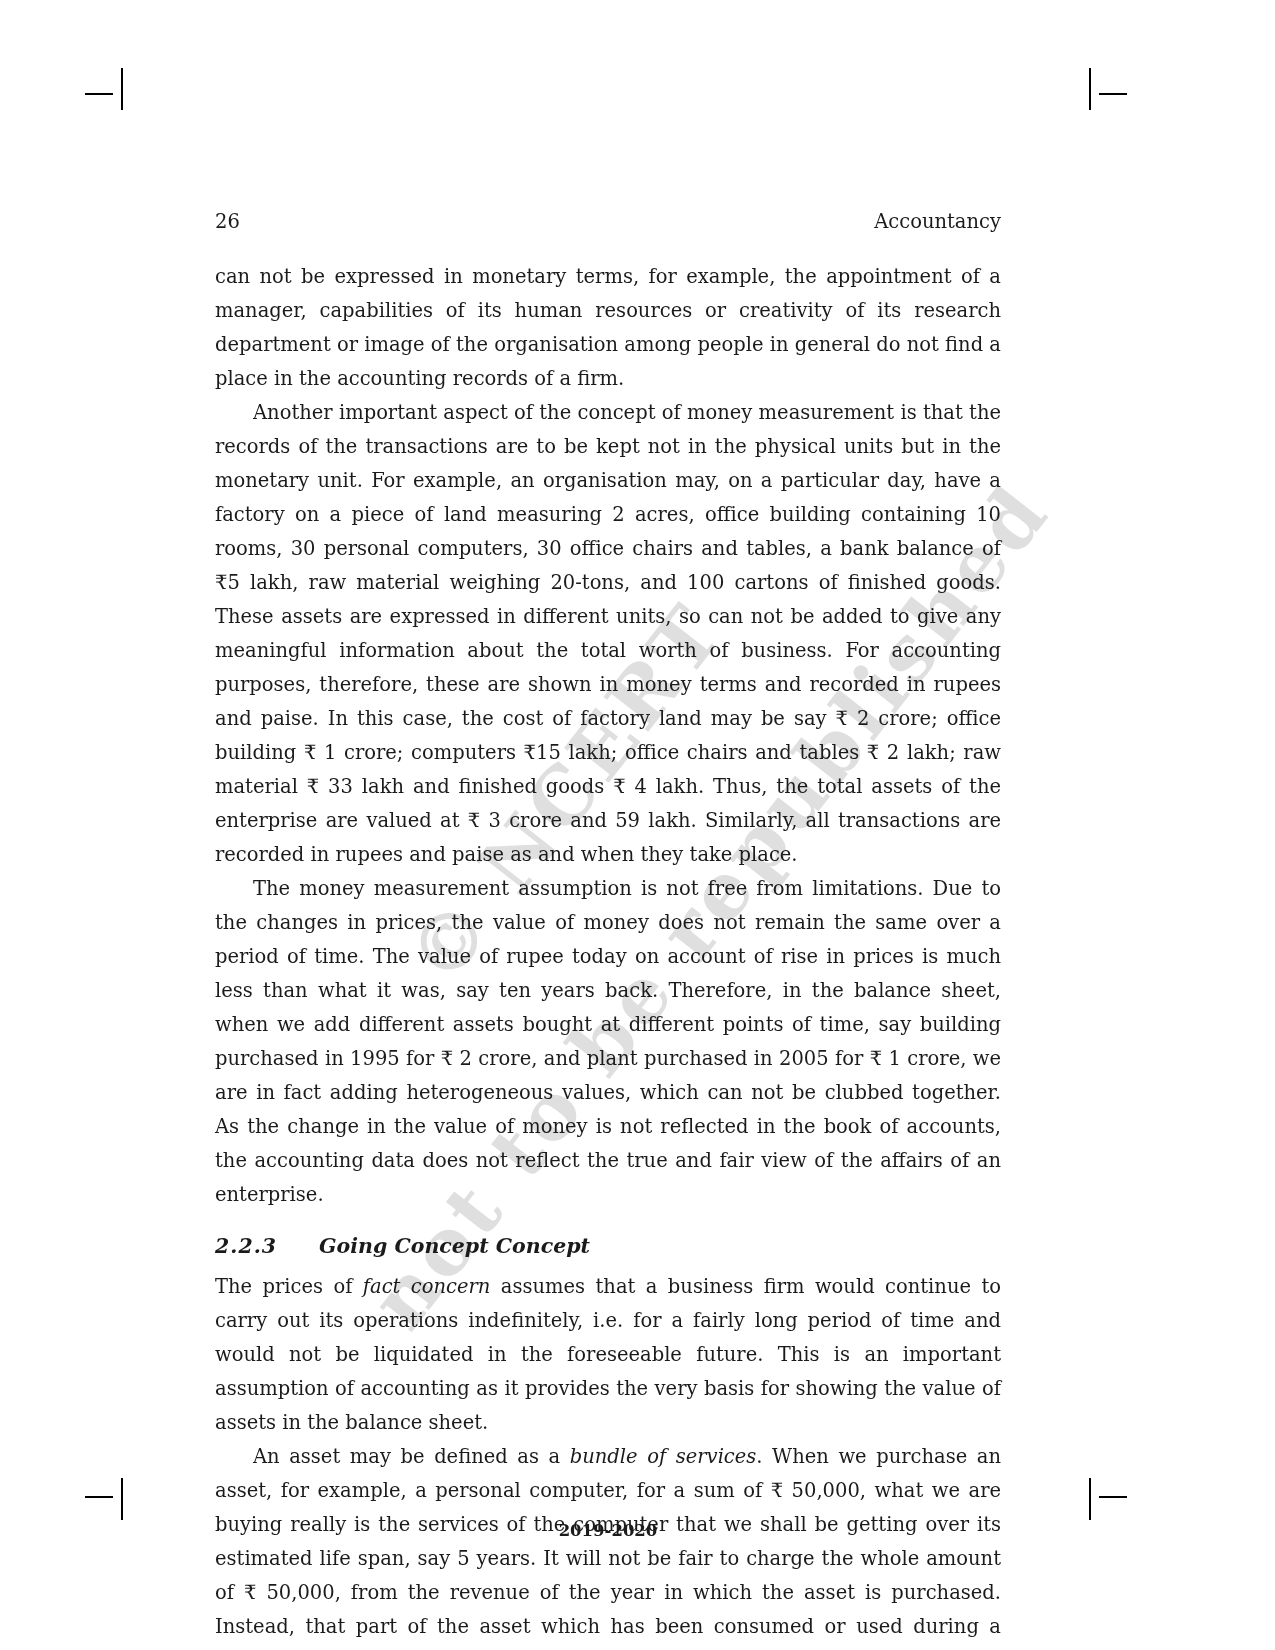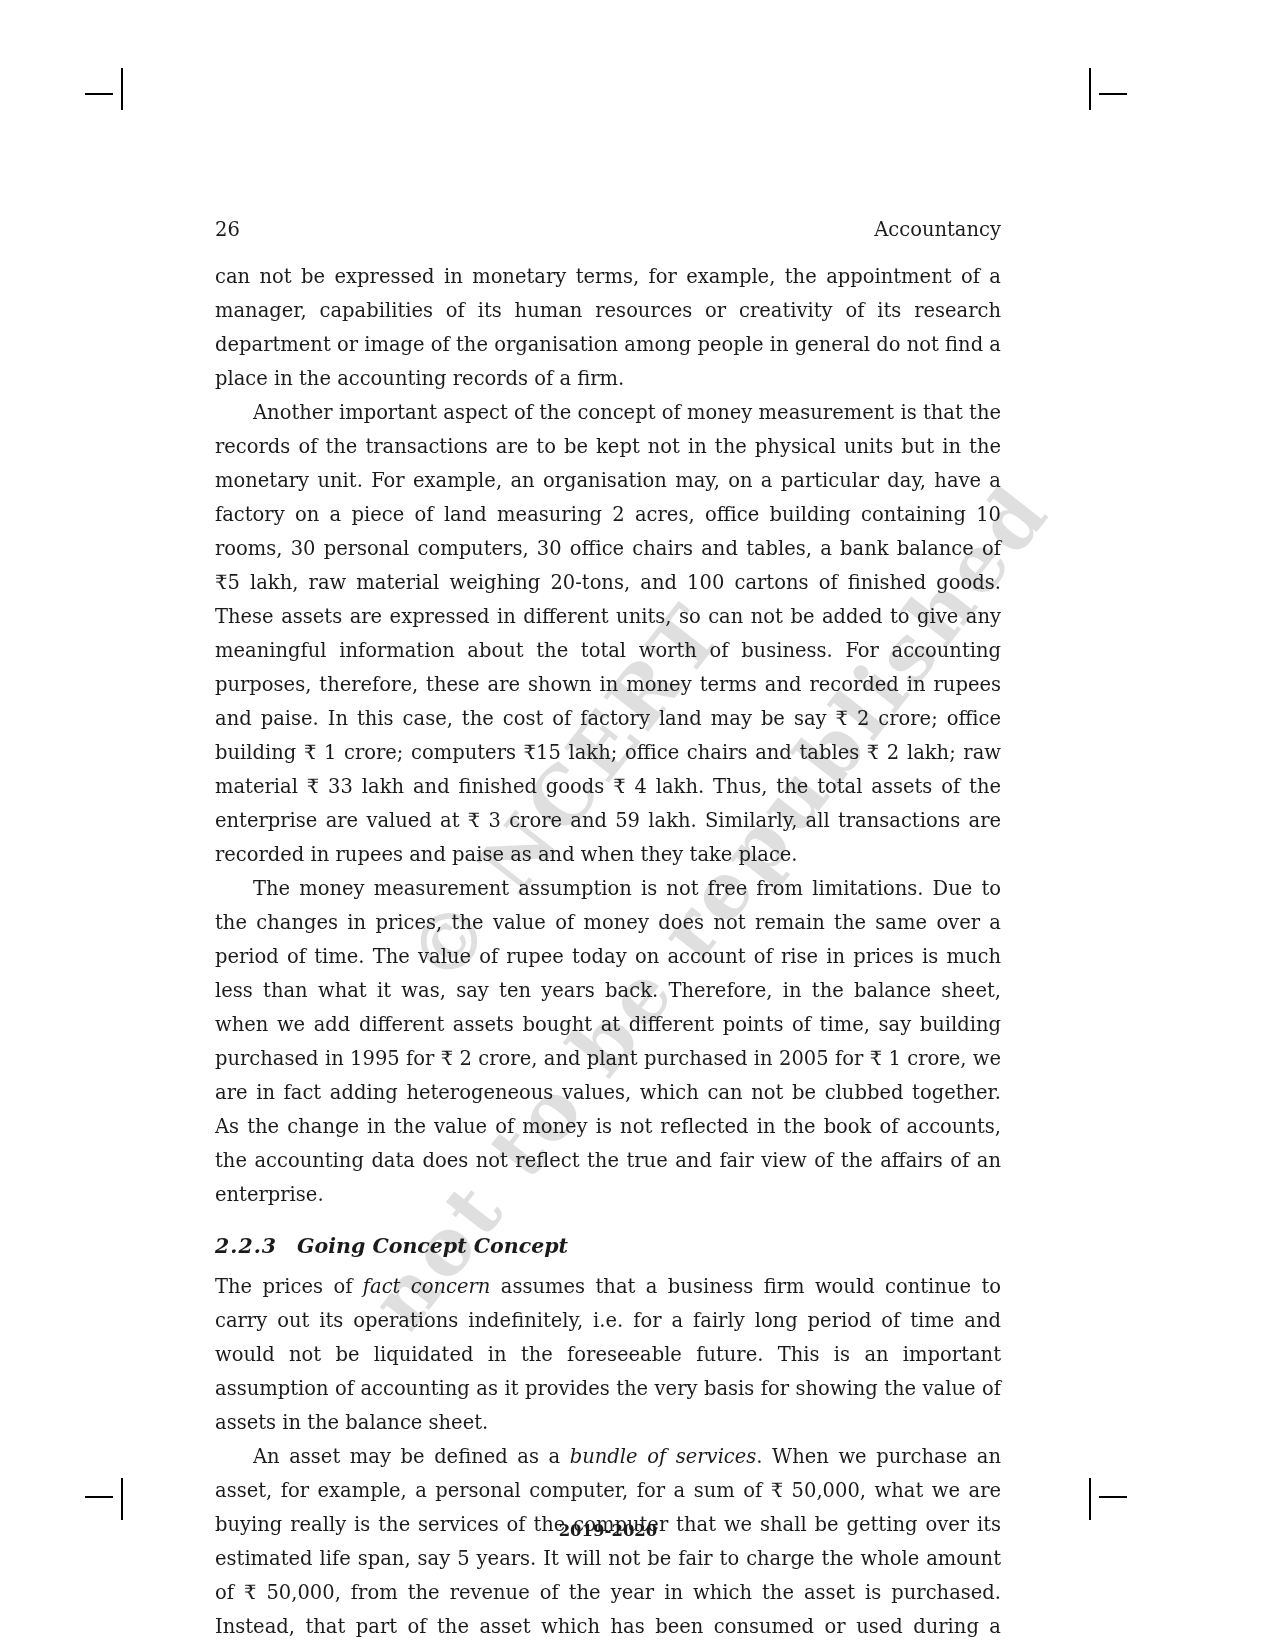--- a/index.html
+++ b/index.html
@@ -30,21 +30,21 @@
     color: rgba(150, 150, 150, 0.30);
     white-space: nowrap;
     z-index: 0;
     line-height: 1;
   }
   .watermark .wm-line2 { margin-top: 105px; }
 
   
   .header-row {
     position: absolute;
-    top: 218px;
+    top: 210px;
     left: 215px;
     width: 786px;
     display: flex;
     justify-content: space-between;
     font-size: 19.5px;
     z-index: 1;
     align-items: center;
   }
 
   
@@ -61,21 +61,21 @@
   .para { margin: 0; }
   .para.indent { text-indent: 38px; }
   .section-heading {
     margin: 17px 0 7px 0;
     font-size: 20.5px;
     font-weight: bold;
     font-style: italic;
     text-align: left;
     text-indent: 0;
   }
-  .section-heading .heading-number { margin-right: 20px; letter-spacing: 1px; }
+  .section-heading .heading-number { margin-right: 42px; letter-spacing: 1px; }
 
   
   .footer {
     position: absolute;
     top: 1521px;
     left: 215px;
     width: 786px;
     text-align: center;
     font-size: 16.5px;
     z-index: 1;

